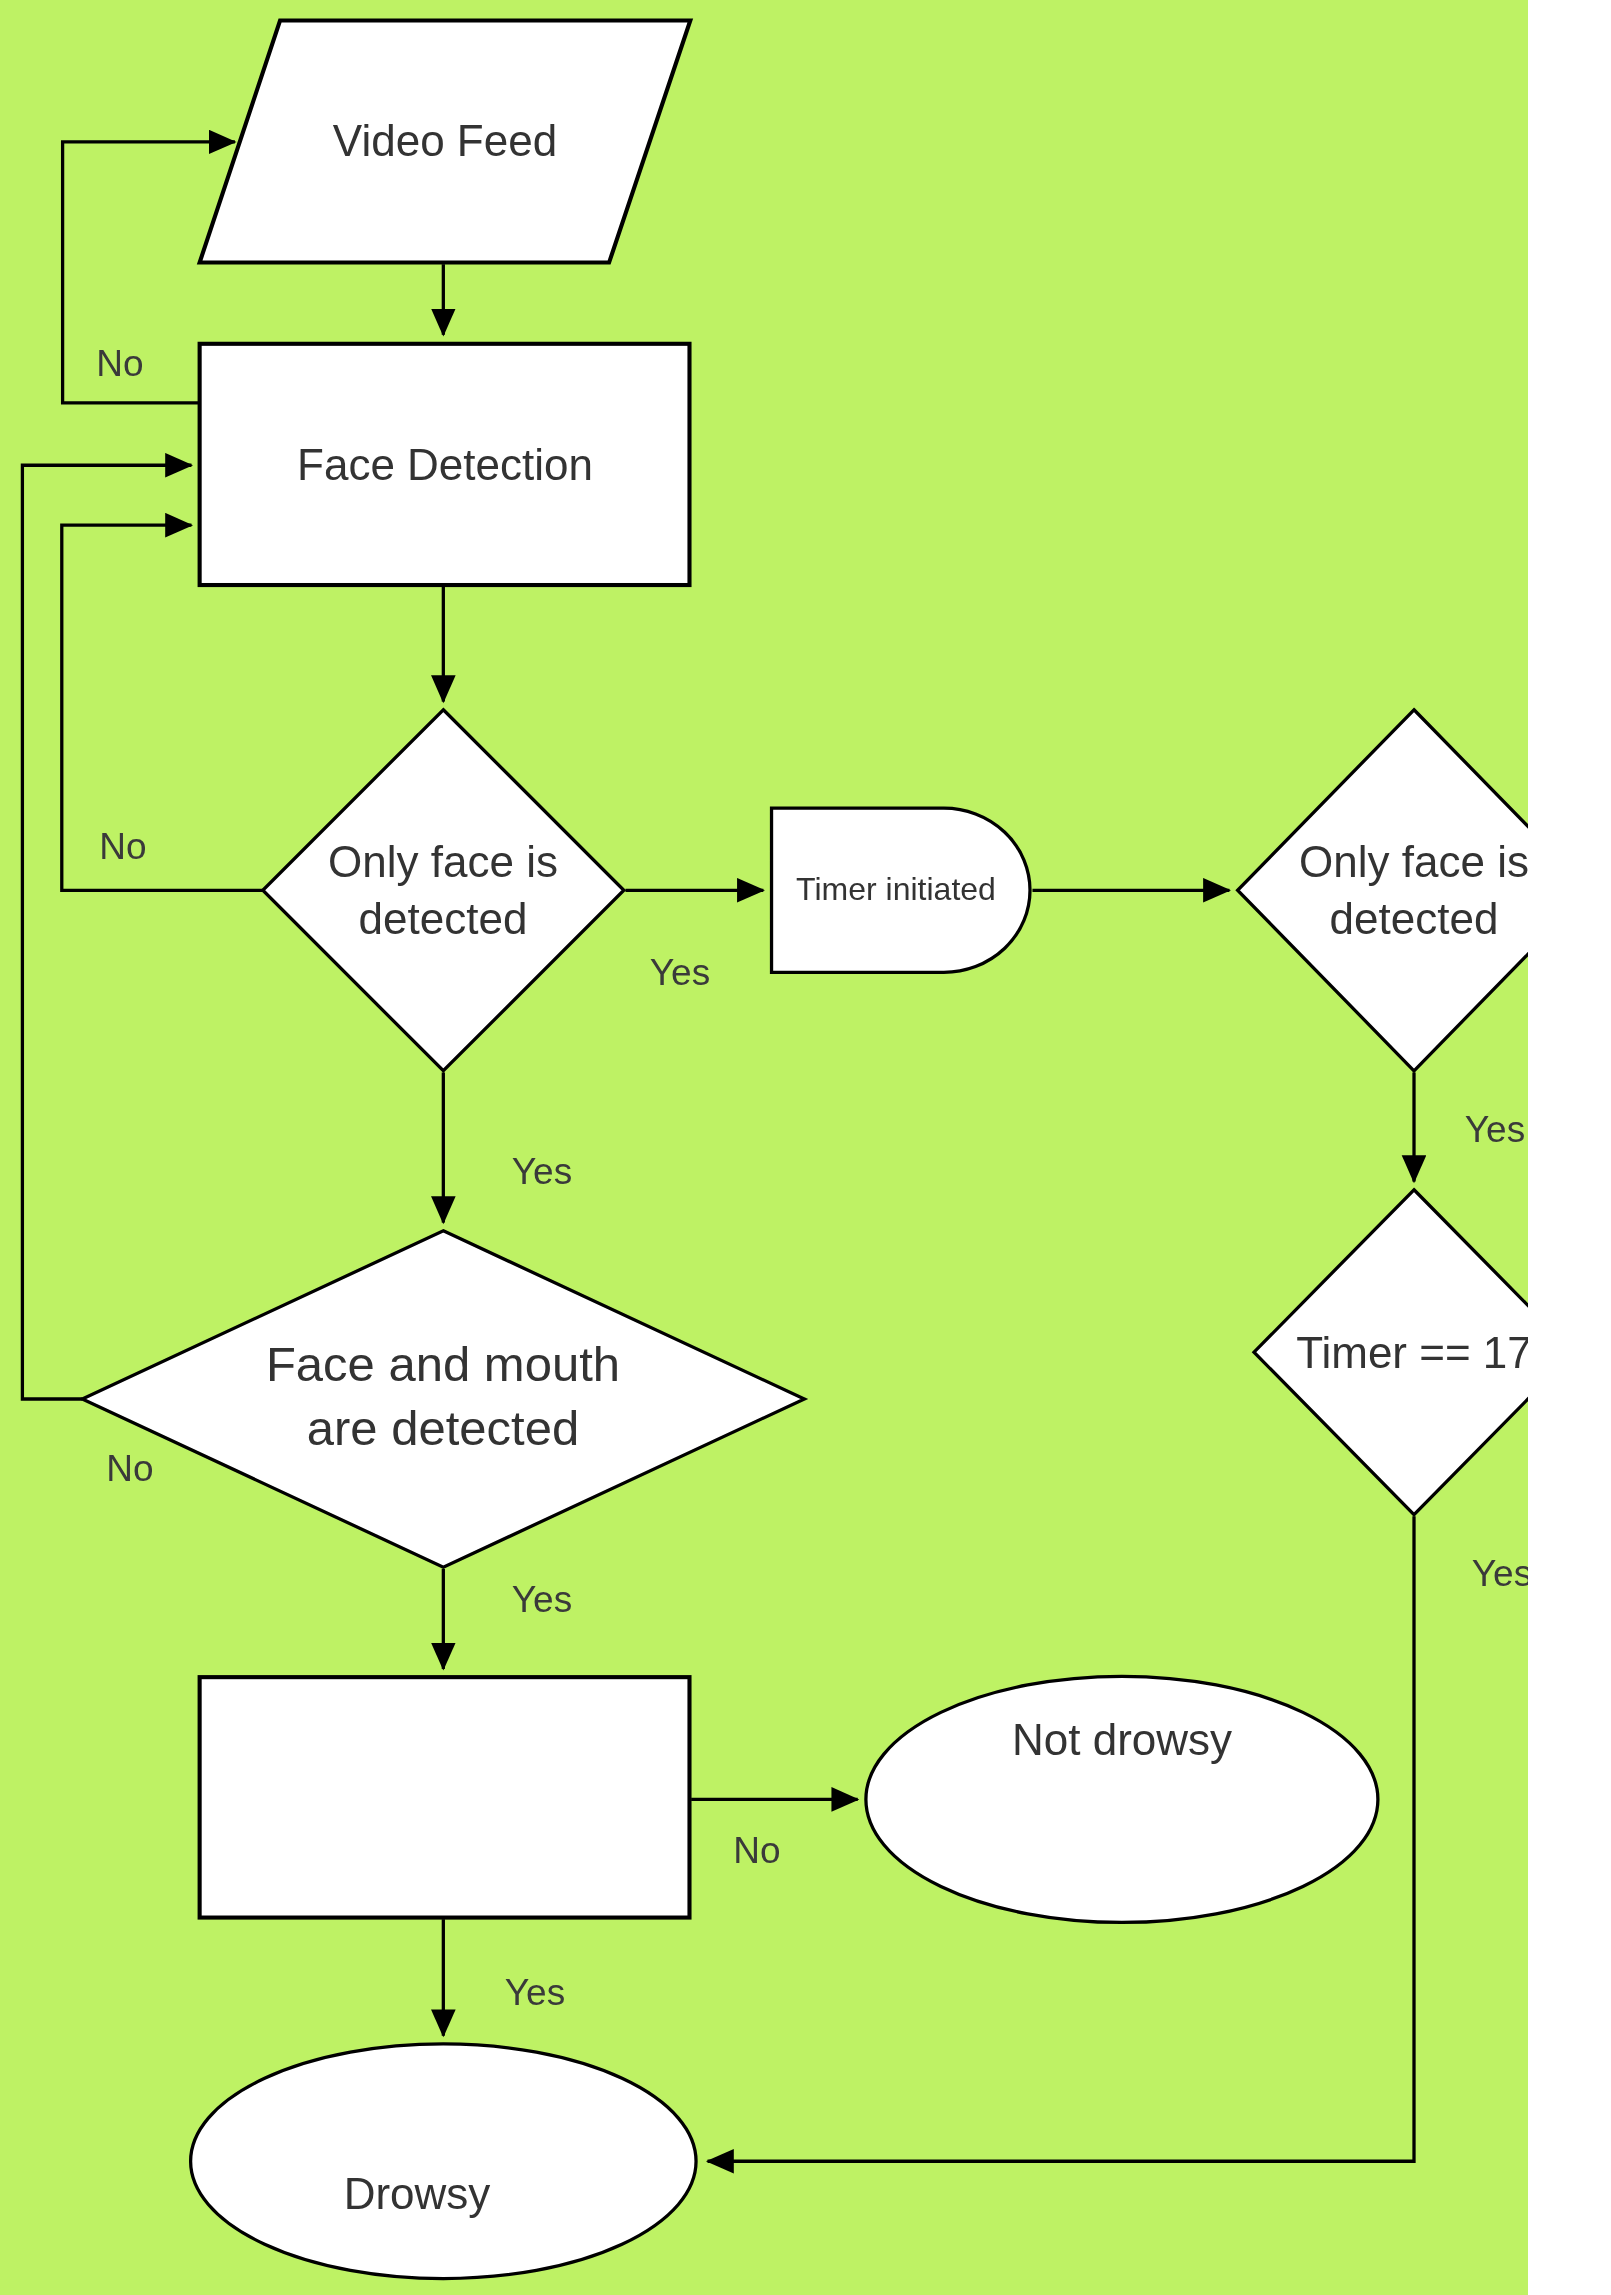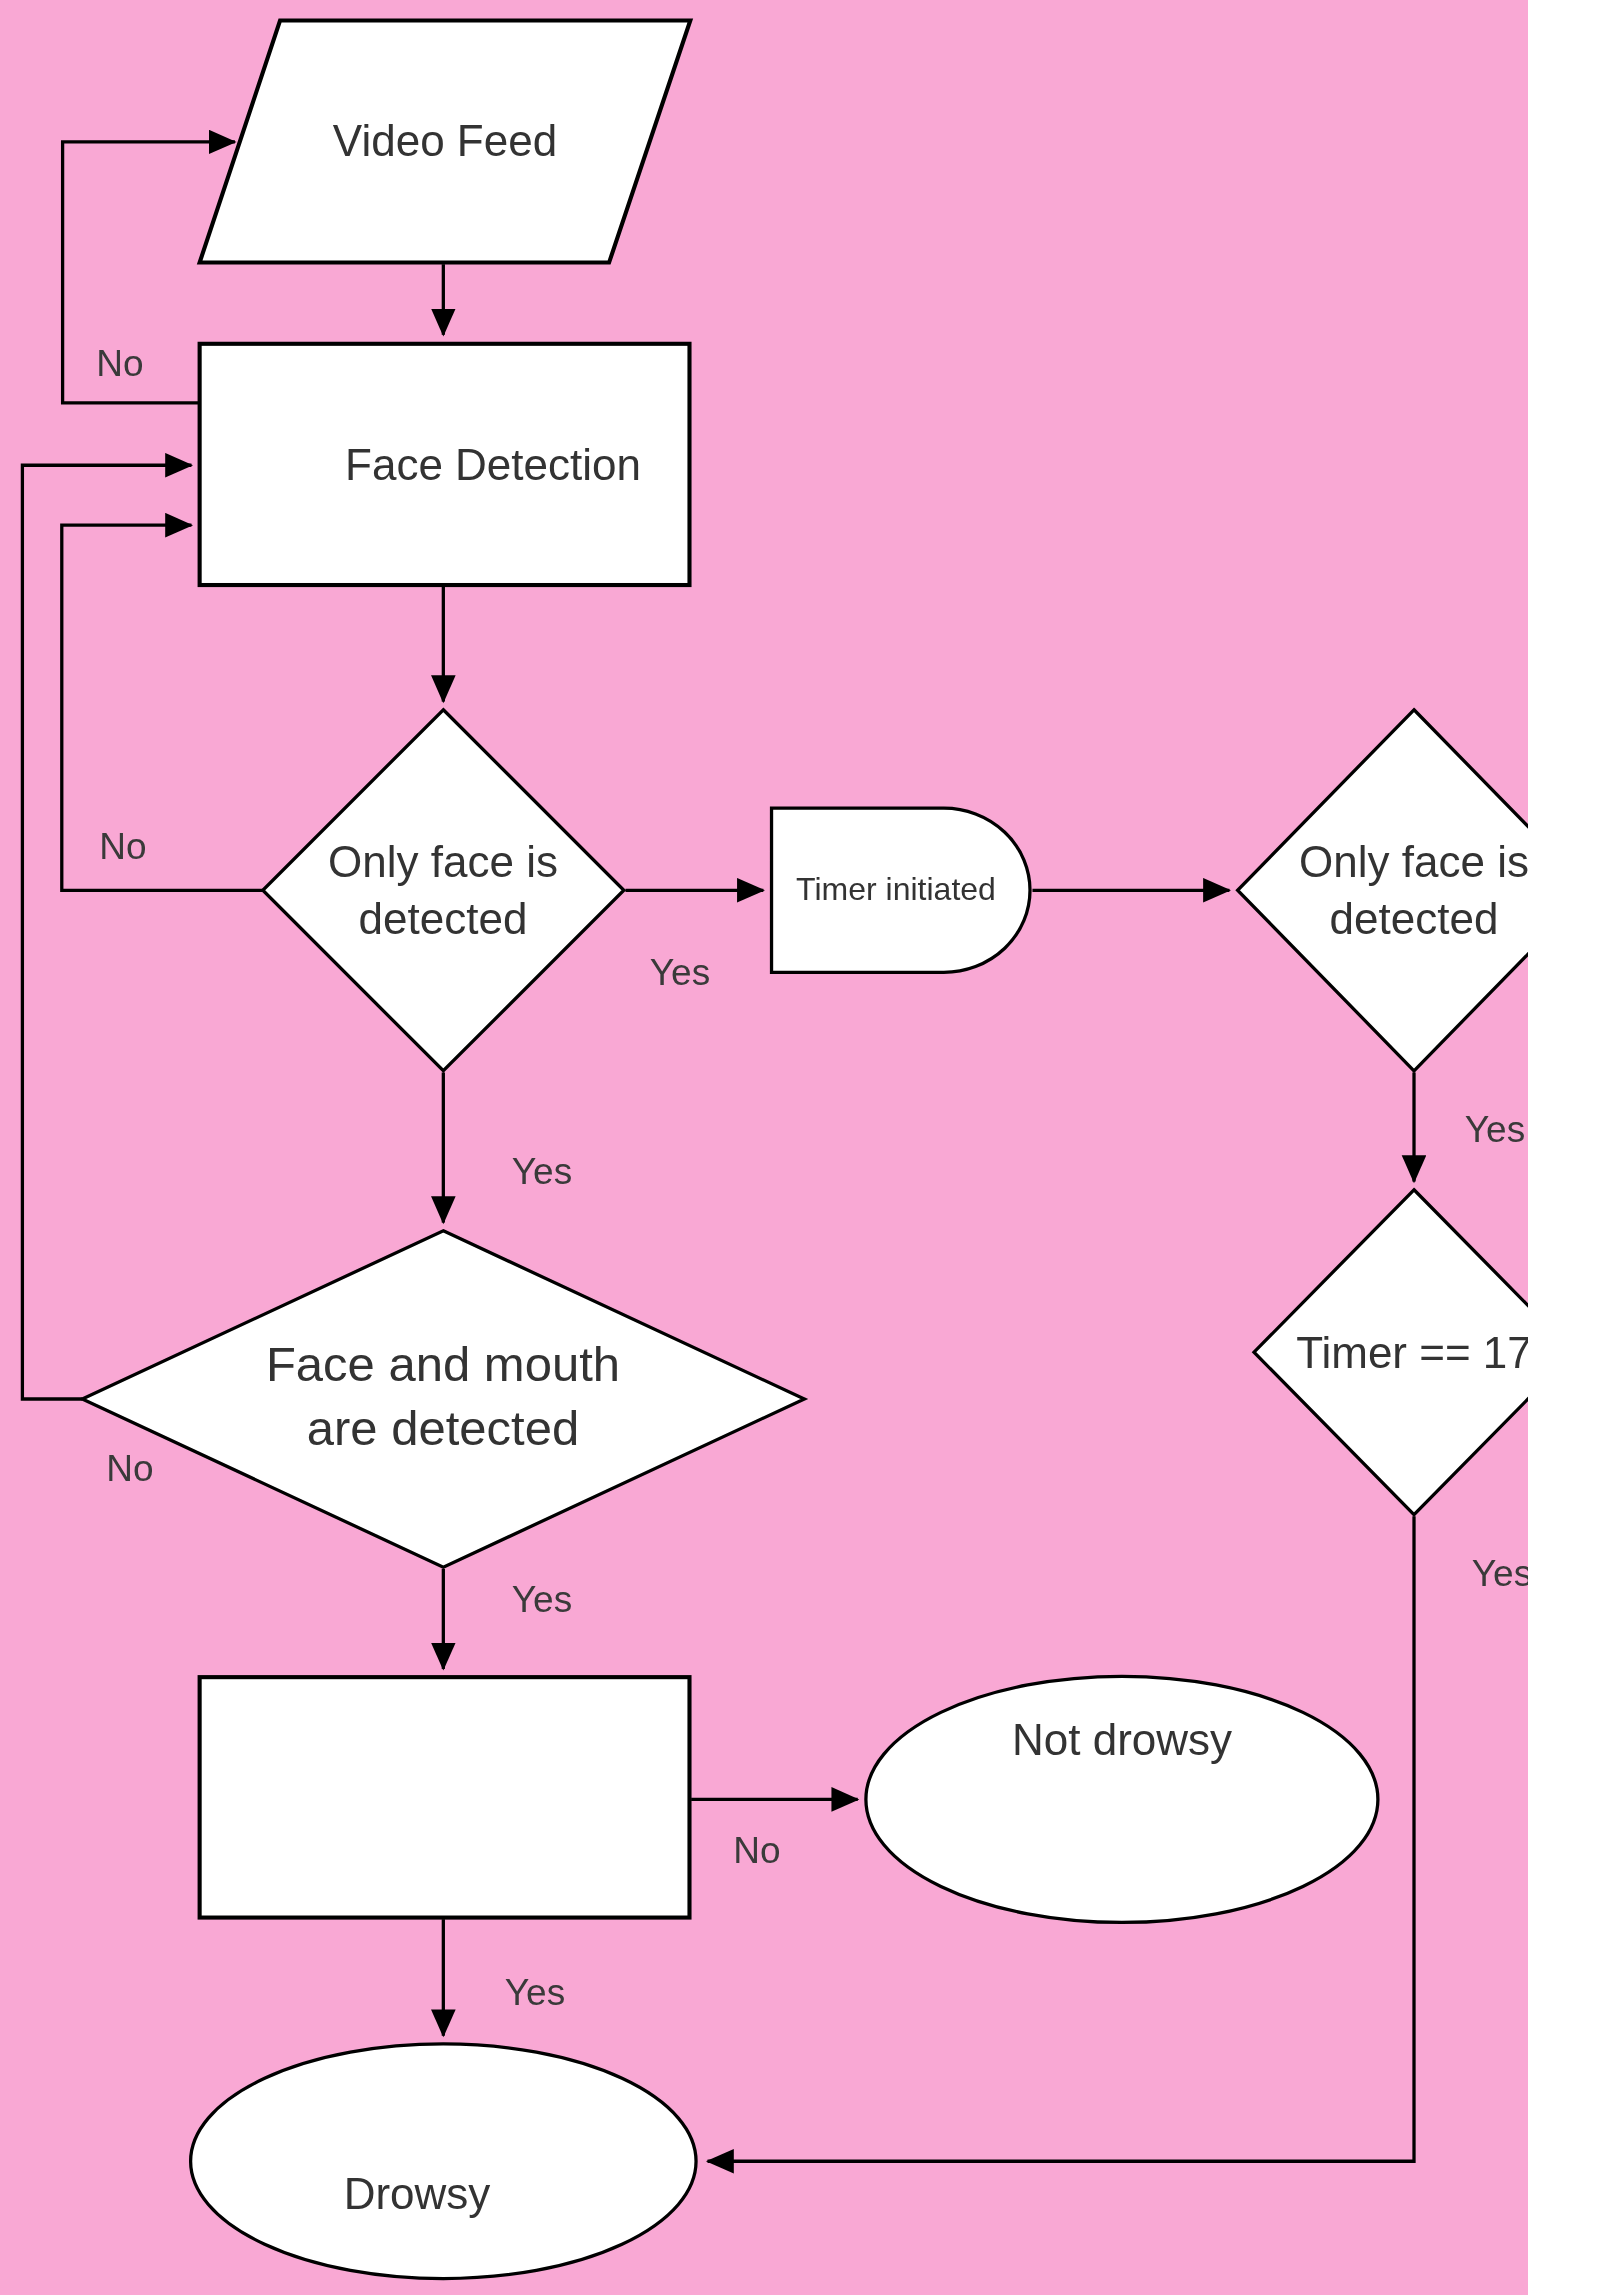--- a/index.html
+++ b/index.html
@@ -1,20 +1,20 @@
 <!DOCTYPE html>
 <html style="font-size:13px"><head>
 <meta charset="utf-8">
 <style>
   html, body { margin: 0; padding: 0; background: #ffffff; }
   #canvas {
     position: relative;
     width: 1528px;
     height: 2295px;
-    background: #f9a8d4;
+    background: #bef264;
     font-family: "Liberation Sans", sans-serif;
     overflow: hidden;
   }
   #wires { position: absolute; left: 0; top: 0; }
   .lbl {
     position: absolute;
     transform: translate(-50%, -50%);
     display: flex;
     align-items: center;
     justify-content: center;
@@ -60,21 +60,21 @@
     <path d="M940,985 L1150,985 A105,100 0 0 1 1150,1185 L940,1185 Z" fill="#ffffff" stroke="#000000" stroke-width="4"></path>
     <polygon points="1723,865 1938,1085 1723,1305 1508,1085" fill="#ffffff" stroke="#000000" stroke-width="4"></polygon>
     <polygon points="1723,1450 1918,1648 1723,1846 1528,1648" fill="#ffffff" stroke="#000000" stroke-width="4"></polygon>
     <polygon points="540,1500 980,1705 540,1910 100,1705" fill="#ffffff" stroke="#000000" stroke-width="4"></polygon>
     <rect x="243" y="2044" width="597" height="293" fill="#ffffff" stroke="#000000" stroke-width="5"></rect>
     <ellipse cx="1367" cy="2193" rx="312" ry="150" fill="#ffffff" stroke="#000000" stroke-width="4"></ellipse>
     <ellipse cx="540" cy="2634" rx="308" ry="143" fill="#ffffff" stroke="#000000" stroke-width="4"></ellipse>
   </svg>
 
   <div class="lbl nowrap" style="left:445px; top:141px;">Video Feed</div>
-  <div class="lbl nowrap" style="left:445px; top:465px;margin-left:48px;">Face Detection</div>
+  <div class="lbl nowrap" style="left:445px; top:465px;">Face Detection</div>
   <div class="lbl" style="left:443px; top:890px; width:295px;">Only face is detected</div>
   <div class="lbl nowrap small" style="left:896px; top:890px;">Timer initiated</div>
   <div class="lbl" style="left:1414px; top:890px; width:295px;">Only face is detected</div>
   <div class="lbl nowrap" style="left:1414px; top:1353px;">Timer == 17</div>
   <div class="lbl big" style="left:443px; top:1397px; width:378px;">Face and mouth are detected</div>
   <div class="lbl nowrap" style="left:1122px; top:1740px;">Not drowsy</div>
   <div class="lbl nowrap" style="left:417px; top:2162px;margin-top:32px;">Drowsy</div>
 
   <div class="lbl edge-label" style="left:120px; top:364px;">No</div>
   <div class="lbl edge-label" style="left:123px; top:847px;">No</div>

